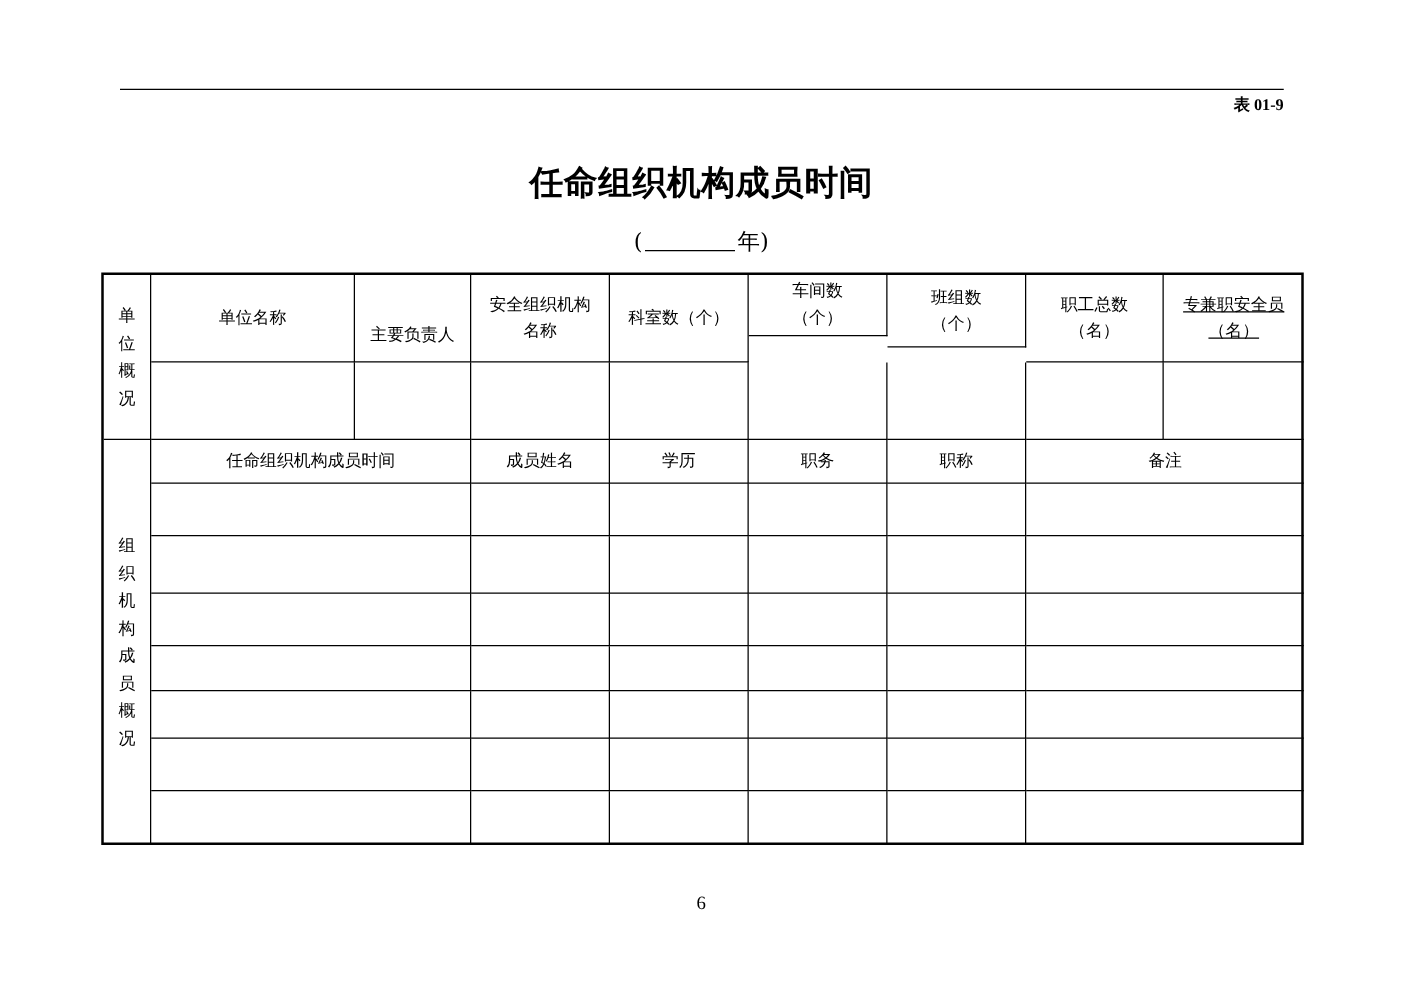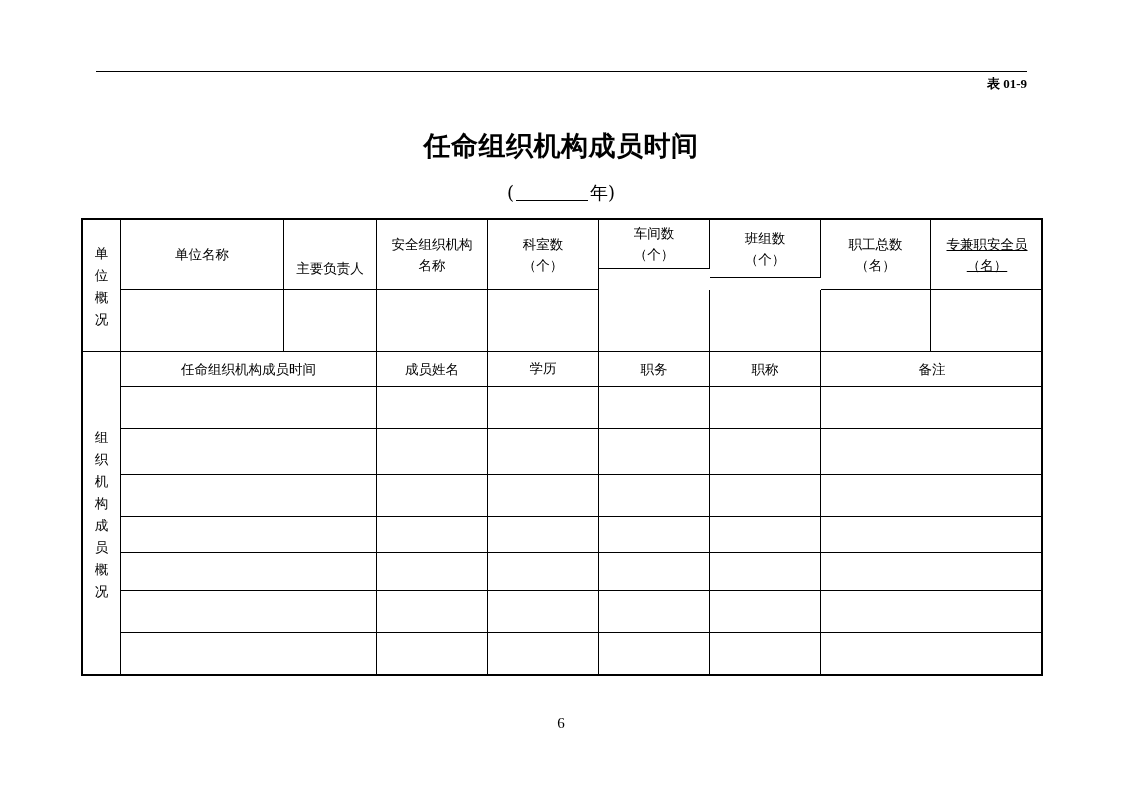--- a/index.html
+++ b/index.html
@@ -43,21 +43,21 @@
     <div class="cell" style="left: 38px; top: 70px; width: 163px; height: 62px;"></div>
     <div class="cell" style="left: 201px; top: 0px; width: 93px; height: 70px; flex-direction: column;">
       <span style="display: block; margin-top: 28px;">主要负责人</span>
     </div>
     <div class="cell" style="left: 201px; top: 70px; width: 93px; height: 62px;"></div>
     <div class="cell" style="left: 294px; top: 0px; width: 111px; height: 70px; flex-direction: column;">
       <span style="display: block;">安全组织机构</span>
       <span style="display: block;">名称</span>
     </div>
     <div class="cell" style="left: 294px; top: 70px; width: 111px; height: 62px;"></div>
-    <div class="cell" style="left: 405px; top: 0px; width: 111px; height: 70px; flex-direction: column;">
+    <div class="cell" style="left: 405px; top: 0px; width: 111px; height: 70px; flex-direction: row;">
       <span style="display: block;">科室数</span>
       <span style="display: block;">（个）</span>
     </div>
     <div class="cell" style="left: 405px; top: 70px; width: 111px; height: 62px;"></div>
     <div class="cell" style="left: 516px; top: 0px; width: 111px; height: 49px; flex-direction: column;">
       <span style="display: block;">车间数</span>
       <span style="display: block;">（个）</span>
     </div>
     <div class="cell" style="left: 516px; top: 70px; width: 111px; height: 62px;"></div>
     <div class="cell" style="left: 627px; top: 0px; width: 111px; height: 58px; flex-direction: column;">
@@ -80,21 +80,21 @@
       <span style="display: block;">织</span>
       <span style="display: block;">机</span>
       <span style="display: block;">构</span>
       <span style="display: block;">成</span>
       <span style="display: block;">员</span>
       <span style="display: block;">概</span>
       <span style="display: block;">况</span>
     </div>
     <div class="cell" style="left: 38px; top: 132px; width: 256px; height: 35px;">任命组织机构成员时间</div>
     <div class="cell" style="left: 294px; top: 132px; width: 111px; height: 35px; text-align: right;">成员姓名</div>
-    <div class="cell" style="left: 405px; top: 132px; width: 111px; height: 35px; font-family: Liberation Mono, monospace;">学历</div>
+    <div class="cell" style="left: 405px; top: 132px; width: 111px; height: 35px;">学历</div>
     <div class="cell" style="left: 516px; top: 132px; width: 111px; height: 35px;">职务</div>
     <div class="cell" style="left: 738px; top: 132px; width: 222px; height: 35px; border-right: none;">备注</div>
     <div class="cell" style="left: 627px; top: 132px; width: 111px; height: 35px;">职称</div>
     <div class="cell" style="left: 38px; top: 167px; width: 256px; height: 42px;"></div>
     <div class="cell" style="left: 294px; top: 167px; width: 111px; height: 42px;"></div>
     <div class="cell" style="left: 405px; top: 167px; width: 111px; height: 42px;"></div>
     <div class="cell" style="left: 516px; top: 167px; width: 111px; height: 42px;"></div>
     <div class="cell" style="left: 627px; top: 167px; width: 111px; height: 42px;"></div>
     <div class="cell" style="left: 738px; top: 167px; width: 222px; height: 42px; border-right: none;"></div>
     <div class="cell" style="left: 38px; top: 209px; width: 256px; height: 46px;"></div>

